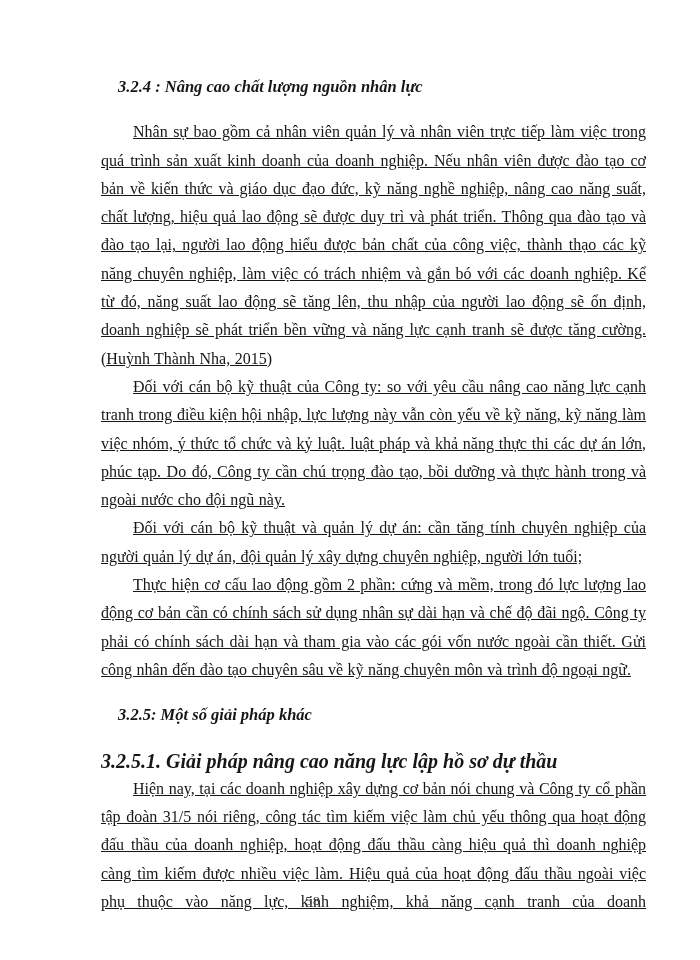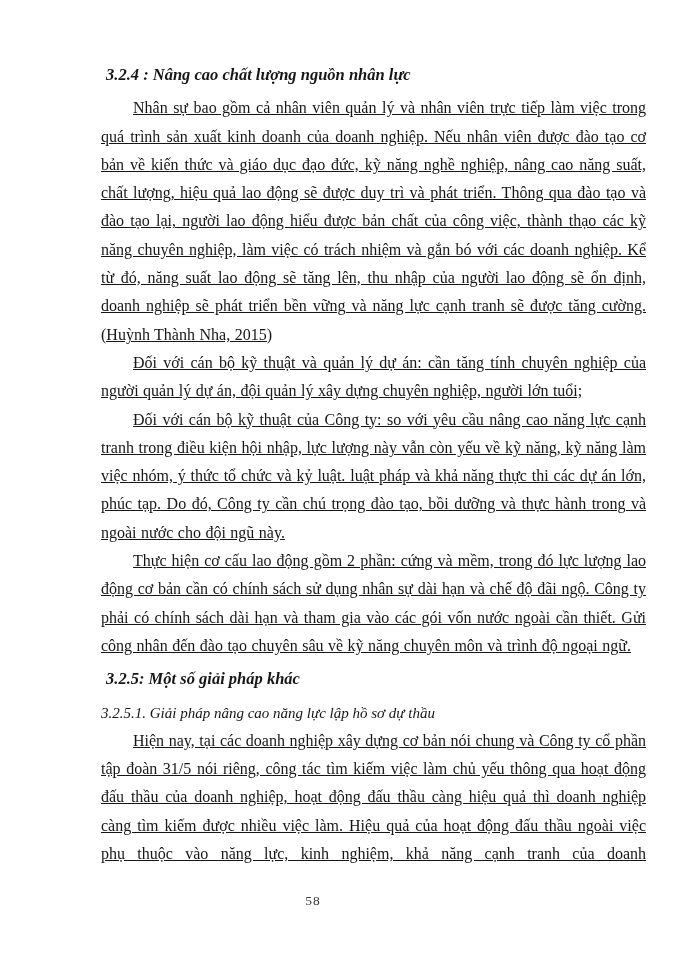--- a/index.html
+++ b/index.html
@@ -28,32 +28,32 @@
     line-height: 28.3px;
     text-align: justify;
     text-indent: 32px;
     word-spacing: 0.5px;
     text-decoration: underline;
   }
   .para.continued {
     text-align-last: justify;
   }
   .heading {
-    margin: 5px;
+    margin: 17px;
     font-size: 16.5px;
     line-height: 28.3px;
     font-weight: 700;
     font-style: italic;
     text-align: left;
   }
   .subheading {
     margin: 0;
-    font-size: 15px;
+    font-size: 20px;
     line-height: 28.3px;
-    font-weight: 400;
+    font-weight: 700;
     font-style: italic;
     text-align: left;
   }
   .page-footer {
     position: absolute;
     left: 0;
     top: 891px;
     width: 626px;
     text-align: center;
   }
@@ -66,23 +66,23 @@
 </head>
 <body>
 
 <div class="page">
   <div class="content">
 
     <div class="heading">3.2.4 : Nâng cao chất lượng nguồn nhân lực</div>
 
     <p class="para">Nhân sự bao gồm cả nhân viên quản lý và nhân viên trực tiếp làm việc trong quá trình sản xuất kinh doanh của doanh nghiệp. Nếu nhân viên được đào tạo cơ bản về kiến thức và giáo dục đạo đức, kỹ năng nghề nghiệp, nâng cao năng suất, chất lượng, hiệu quả lao động sẽ được duy trì và phát triển. Thông qua đào tạo và đào tạo lại, người lao động hiểu được bản chất của công việc, thành thạo các kỹ năng chuyên nghiệp, làm việc có trách nhiệm và gắn bó với các doanh nghiệp. Kể từ đó, năng suất lao động sẽ tăng lên, thu nhập của người lao động sẽ ổn định, doanh nghiệp sẽ phát triển bền vững và năng lực cạnh tranh sẽ được tăng cường. (Huỳnh Thành Nha, 2015)</p>
 
+    <p class="para">Đối với cán bộ kỹ thuật của Công ty: so với yêu cầu nâng cao năng lực cạnh tranh trong điều kiện hội nhập, lực lượng này vẫn còn yếu về kỹ năng, kỹ năng làm việc nhóm, ý thức tổ chức và kỷ luật. luật pháp và khả năng thực thi các dự án lớn, phúc tạp. Do đó, Công ty cần chú trọng đào tạo, bồi dưỡng và thực hành trong và ngoài nước cho đội ngũ này.</p>
+
     <p class="para">Đối với cán bộ kỹ thuật và quản lý dự án: cần tăng tính chuyên nghiệp của người quản lý dự án, đội quản lý xây dựng chuyên nghiệp, người lớn tuổi;</p>
-
-    <p class="para">Đối với cán bộ kỹ thuật của Công ty: so với yêu cầu nâng cao năng lực cạnh tranh trong điều kiện hội nhập, lực lượng này vẫn còn yếu về kỹ năng, kỹ năng làm việc nhóm, ý thức tổ chức và kỷ luật. luật pháp và khả năng thực thi các dự án lớn, phúc tạp. Do đó, Công ty cần chú trọng đào tạo, bồi dưỡng và thực hành trong và ngoài nước cho đội ngũ này.</p>
 
     <p class="para">Thực hiện cơ cấu lao động gồm 2 phần: cứng và mềm, trong đó lực lượng lao động cơ bản cần có chính sách sử dụng nhân sự dài hạn và chế độ đãi ngộ. Công ty phải có chính sách dài hạn và tham gia vào các gói vốn nước ngoài cần thiết. Gửi công nhân đến đào tạo chuyên sâu về kỹ năng chuyên môn và trình độ ngoại ngữ.</p>
 
     <div class="heading">3.2.5: Một số giải pháp khác</div>
 
     <div class="subheading">3.2.5.1. Giải pháp nâng cao năng lực lập hồ sơ dự thầu</div>
 
     <p class="para continued">Hiện nay, tại các doanh nghiệp xây dựng cơ bản nói chung và Công ty cổ phần tập đoàn 31/5 nói riêng, công tác tìm kiếm việc làm chủ yếu thông qua hoạt động đấu thầu của doanh nghiệp, hoạt động đấu thầu càng hiệu quả thì doanh nghiệp càng tìm kiếm được nhiều việc làm. Hiệu quả của hoạt động đấu thầu ngoài việc phụ thuộc vào năng lực, kinh nghiệm, khả năng cạnh tranh của doanh</p>
 
   </div>

